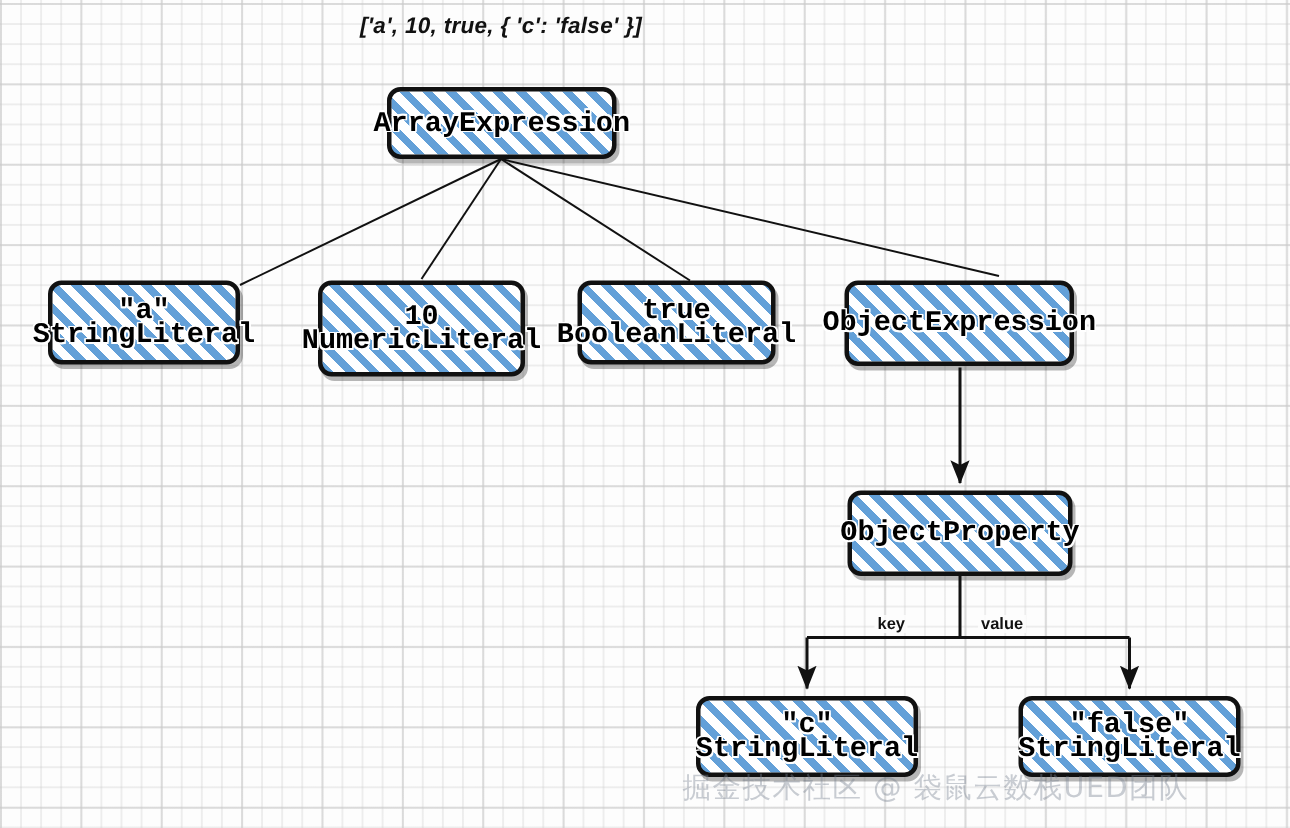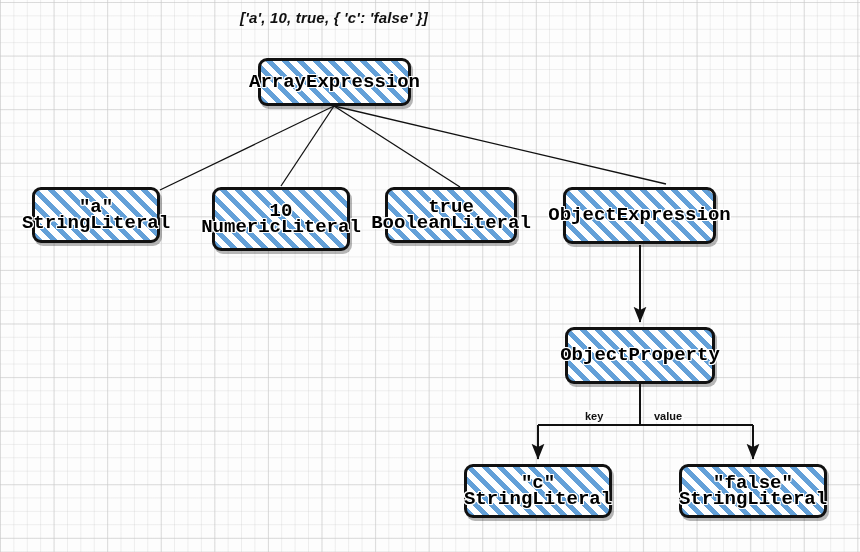--- a/index.html
+++ b/index.html
@@ -183,14 +183,15 @@
   </div>
 
   <div class="node" style="left:679px; top:464px; width:148px; height:54px;">
     <span class="lbl value-line">"false"</span>
     <span class="lbl">StringLiteral</span>
   </div>
 
   <div class="edge-label" style="left:583px; top:410px;">key</div>
   <div class="edge-label" style="left:652px; top:410px;">value</div>
 
+  <div class="watermark">掘金技术社区 @ 袋鼠云数栈UED团队</div>
 
 </div>
 
 </body></html>

